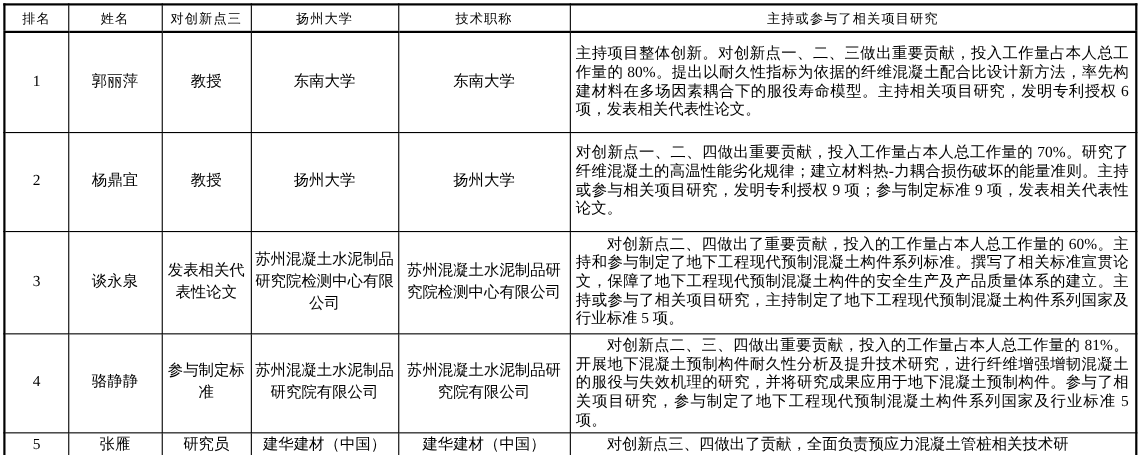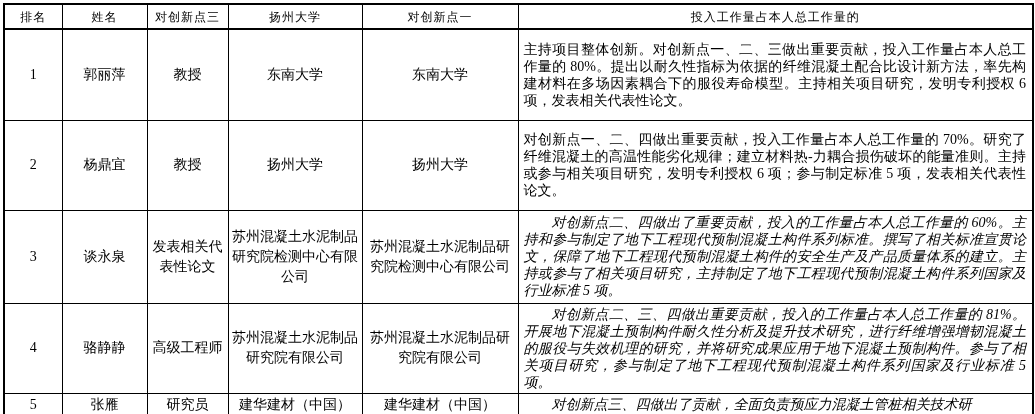--- a/index.html
+++ b/index.html
@@ -40,74 +40,74 @@
   tr.r2 { height: 90px; }
   tr.r3 { height: 93px; }
   tr.r4 { height: 86px; }
   tr.r5 { height: 24px; }
   td.contrib {
     text-align: justify;
     padding: 2px 6px 2px 5px;
     line-height: 17px;
     font-size: 14px;
   }
-  td.contrib.ind { text-indent: 2em; font-style: italic; }
+  td.contrib.ind { text-indent: 2em; }
   td.rank { font-size: 14px; }
 </style>
 </head>
 <body>
 
 <table class="doc-table">
   <colgroup>
     <col style="width:58px">
     <col style="width:85px">
     <col style="width:81px">
     <col style="width:134px">
     <col style="width:156px">
     <col style="width:515px">
   </colgroup>
   <thead>
     <tr>
       <th>排名</th>
       <th>姓名</th>
       <th>对创新点三</th>
       <th>扬州大学</th>
-      <th>对创新点一</th>
-      <th>投入工作量占本人总工作量的</th>
+      <th>技术职称</th>
+      <th>主持或参与了相关项目研究</th>
     </tr>
   </thead>
   <tbody>
     <tr class="r1">
       <td class="rank">1</td>
       <td>郭丽萍</td>
       <td>教授</td>
       <td>东南大学</td>
       <td>东南大学</td>
       <td class="contrib">主持项目整体创新。对创新点一、二、三做出重要贡献，投入工作量占本人总工作量的 80%。提出以耐久性指标为依据的纤维混凝土配合比设计新方法，率先构建材料在多场因素耦合下的服役寿命模型。主持相关项目研究，发明专利授权 6 项，发表相关代表性论文。</td>
     </tr>
     <tr class="r2">
       <td class="rank">2</td>
       <td>杨鼎宜</td>
       <td>教授</td>
       <td>扬州大学</td>
       <td>扬州大学</td>
-      <td class="contrib">对创新点一、二、四做出重要贡献，投入工作量占本人总工作量的 70%。研究了纤维混凝土的高温性能劣化规律；建立材料热-力耦合损伤破坏的能量准则。主持或参与相关项目研究，发明专利授权 6 项；参与制定标准 5 项，发表相关代表性论文。</td>
+      <td class="contrib">对创新点一、二、四做出重要贡献，投入工作量占本人总工作量的 70%。研究了纤维混凝土的高温性能劣化规律；建立材料热-力耦合损伤破坏的能量准则。主持或参与相关项目研究，发明专利授权 9 项；参与制定标准 9 项，发表相关代表性论文。</td>
     </tr>
     <tr class="r3">
       <td class="rank">3</td>
       <td>谈永泉</td>
       <td>发表相关代表性论文</td>
       <td>苏州混凝土水泥制品研究院检测中心有限公司</td>
       <td>苏州混凝土水泥制品研究院检测中心有限公司</td>
       <td class="contrib ind">对创新点二、四做出了重要贡献，投入的工作量占本人总工作量的 60%。主持和参与制定了地下工程现代预制混凝土构件系列标准。撰写了相关标准宣贯论文，保障了地下工程现代预制混凝土构件的安全生产及产品质量体系的建立。主持或参与了相关项目研究，主持制定了地下工程现代预制混凝土构件系列国家及行业标准 5 项。</td>
     </tr>
     <tr class="r4">
       <td class="rank">4</td>
       <td>骆静静</td>
-      <td>高级工程师</td>
+      <td>参与制定标准</td>
       <td>苏州混凝土水泥制品研究院有限公司</td>
       <td>苏州混凝土水泥制品研究院有限公司</td>
       <td class="contrib ind">对创新点二、三、四做出重要贡献，投入的工作量占本人总工作量的 81%。开展地下混凝土预制构件耐久性分析及提升技术研究，进行纤维增强增韧混凝土的服役与失效机理的研究，并将研究成果应用于地下混凝土预制构件。参与了相关项目研究，参与制定了地下工程现代预制混凝土构件系列国家及行业标准 5 项。</td>
     </tr>
     <tr class="r5">
       <td class="rank">5</td>
       <td>张雁</td>
       <td>研究员</td>
       <td>建华建材（中国）</td>
       <td>建华建材（中国）</td>

